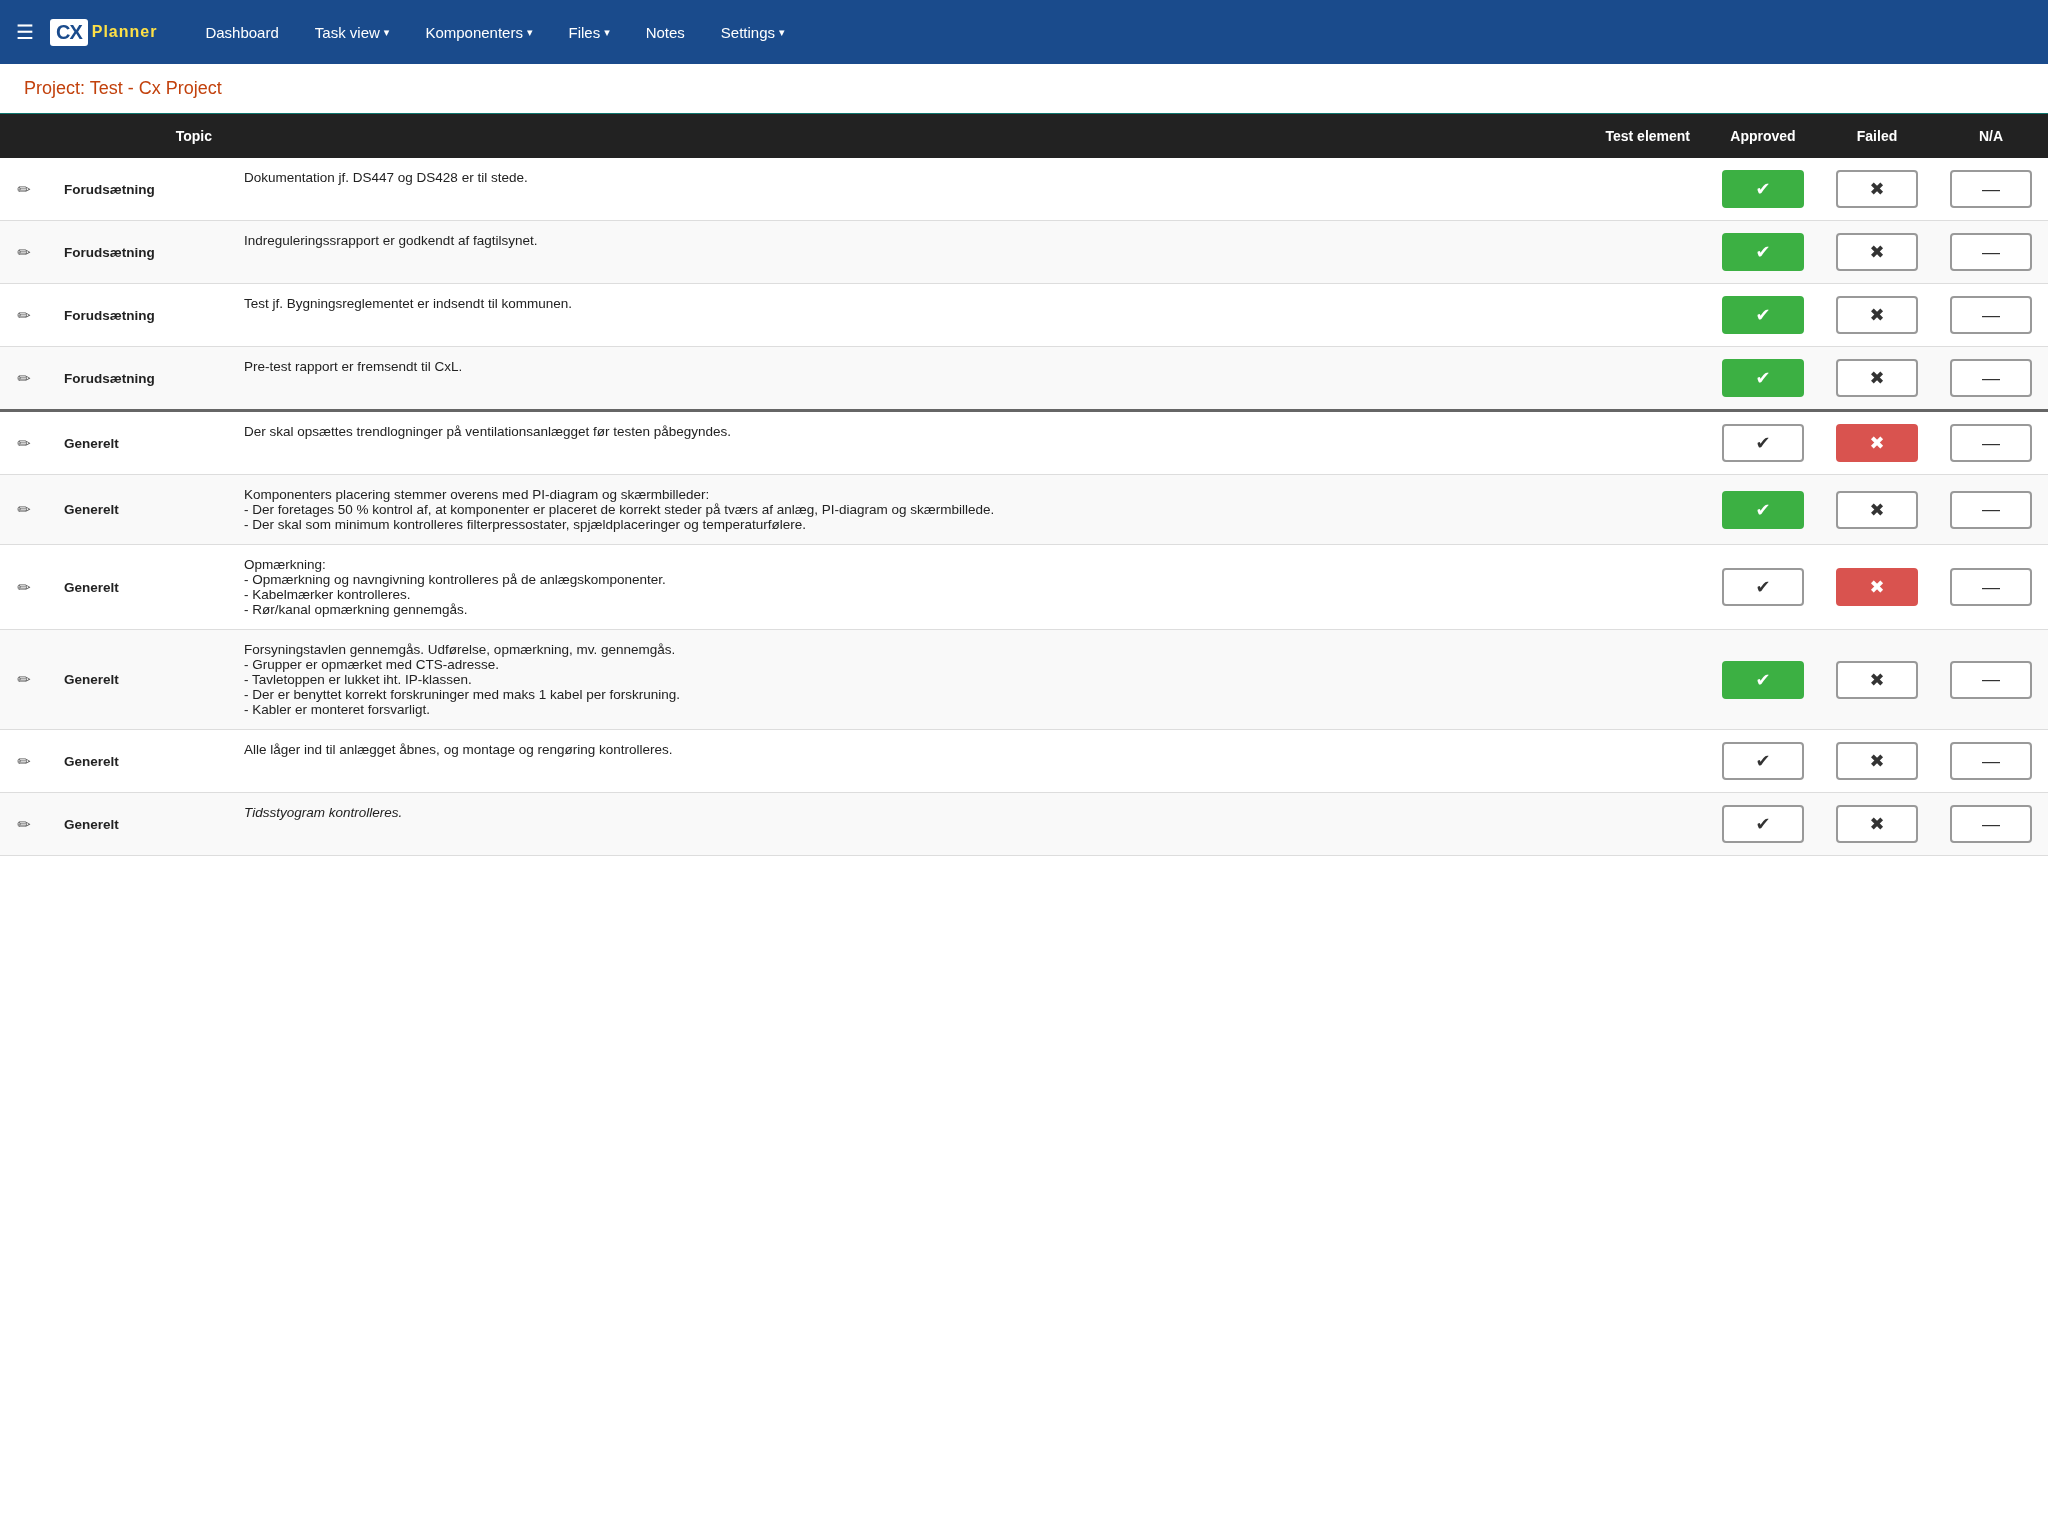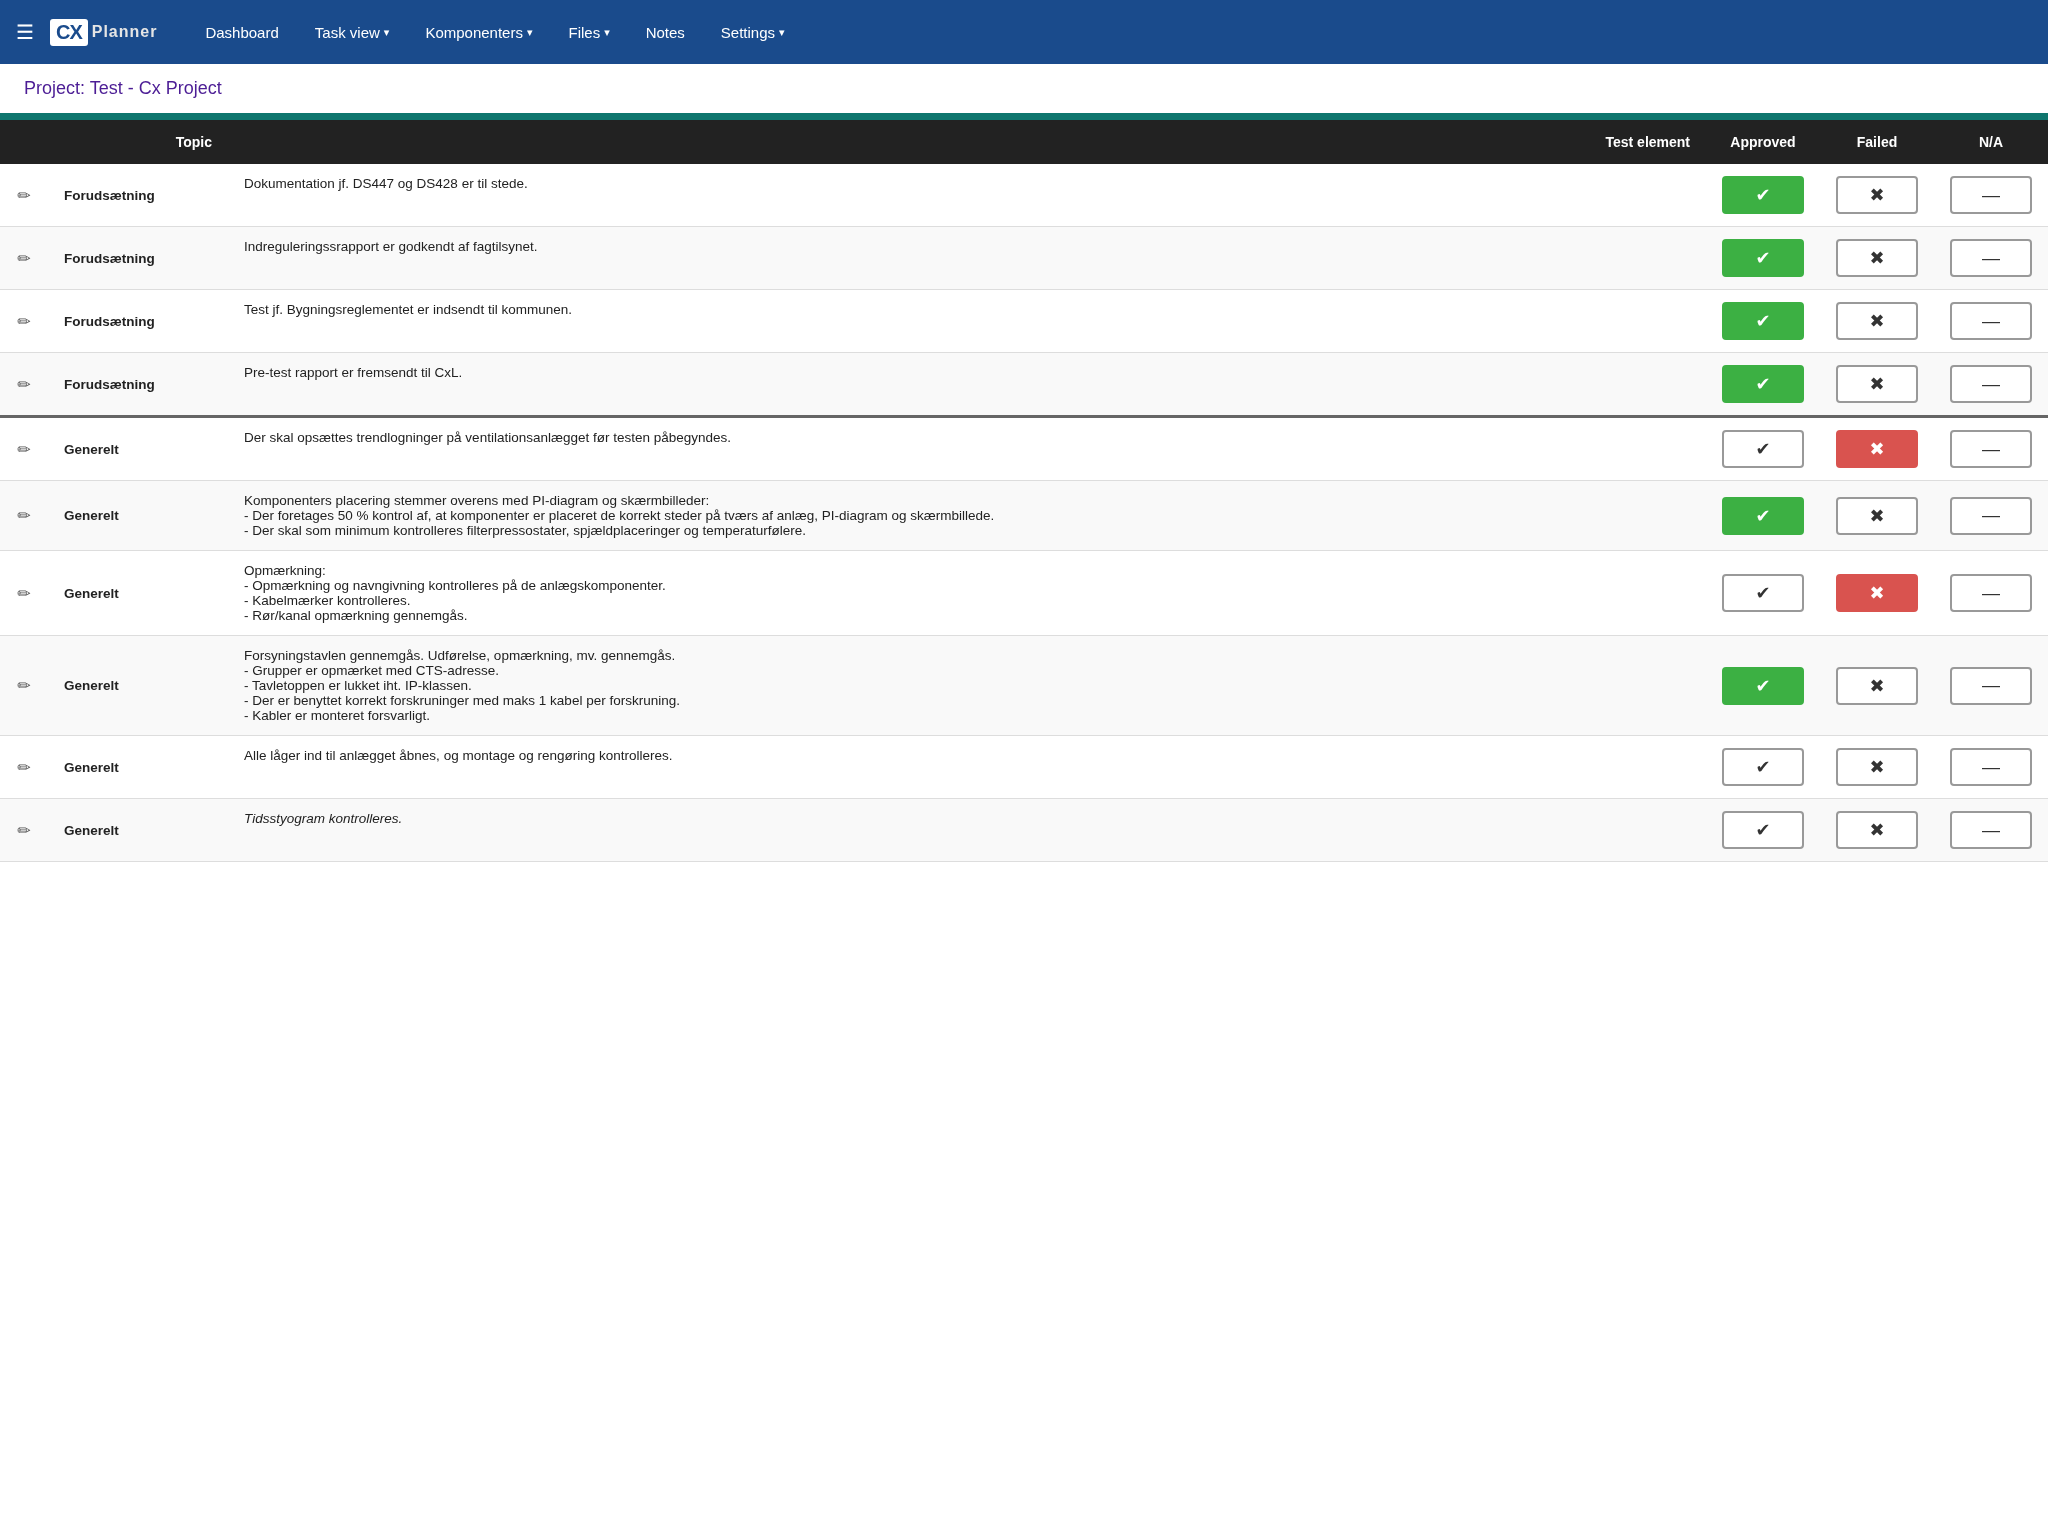--- a/index.html
+++ b/index.html
@@ -40,23 +40,23 @@
       display: flex;
       align-items: center;
       gap: 4px;
       border-radius: 4px;
     }
     .nav-chevron { font-size: 11px; }
 
     
     .project-header {
       padding: 14px 24px;
-      border-bottom: 7px solid #0f766e;
+      border-bottom: 1px solid #0f766e;
       font-size: 18px;
-      color: #4c1d95;
+      color: #c2410c;
     }
 
     
     .table-wrapper {
       padding: 0;
     }
     table {
       width: 100%;
       border-collapse: collapse;
     }
@@ -146,21 +146,21 @@
       background: #fff;
       color: #1a4b8c;
       font-weight: 900;
       font-size: 20px;
       padding: 2px 6px;
       border-radius: 3px;
       margin-right: 4px;
       letter-spacing: -1px;
     }
     .logo-planner {
-      color: #e5e5e5;
+      color: #fde047;
       font-size: 16px;
       font-weight: 600;
       letter-spacing: 1px;
     }
   </style>
 </head>
 <body>
 
 <nav class="navbar">
   <span class="navbar-menu-icon">☰</span>

